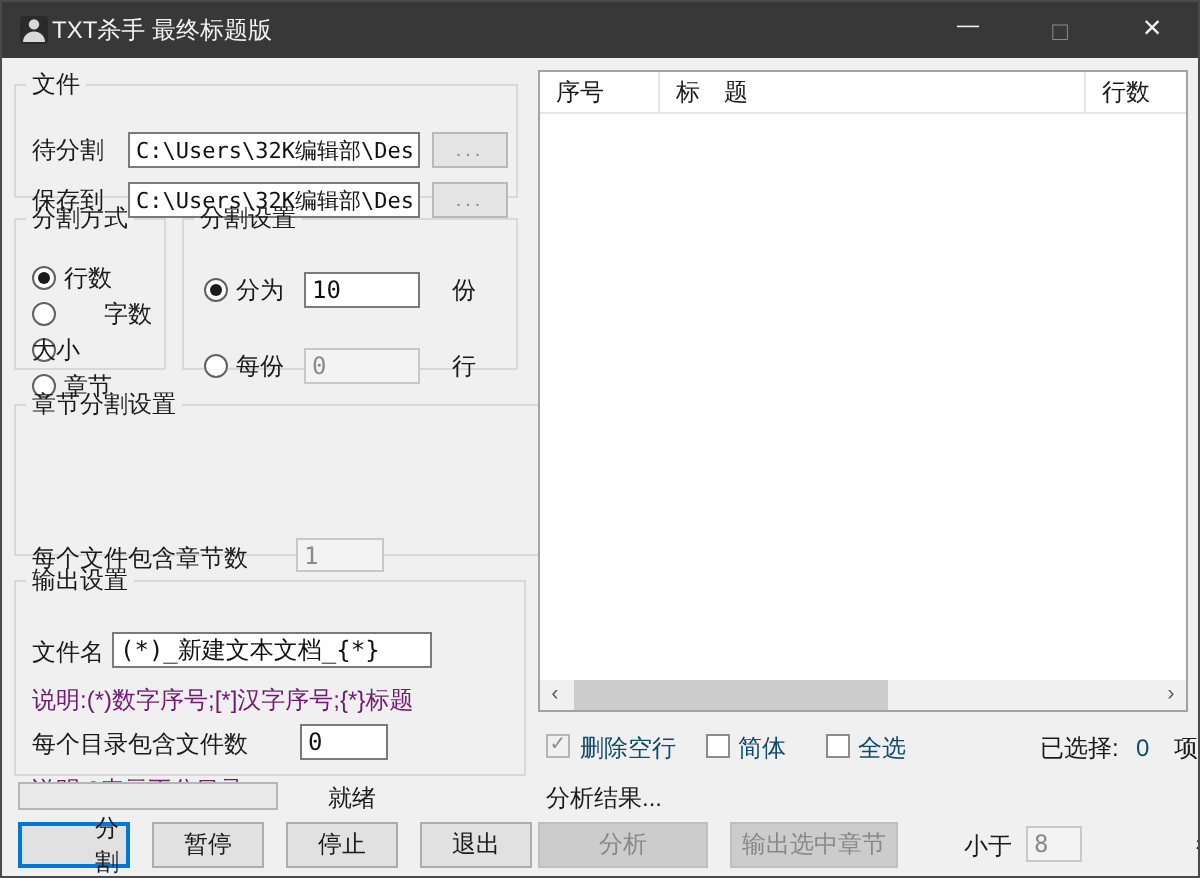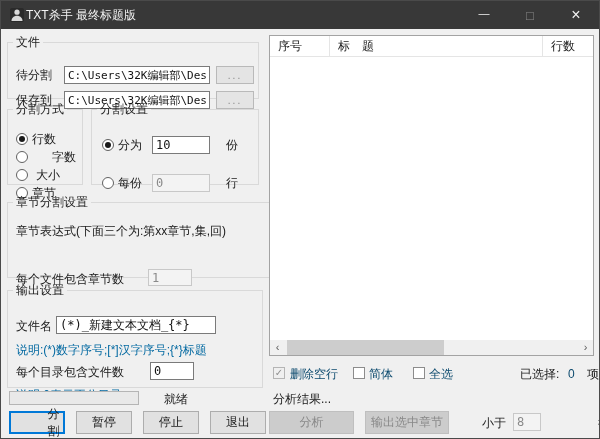--- a/index.html
+++ b/index.html
@@ -18,21 +18,21 @@
   .win-btn { width: 46px; height: 28px; display: flex; align-items: center; justify-content: center;
              color: #f2f2f2; font-size: 13px; }
   .win-btn.min span { font-size: 11px; transform: translateY(-2px); }
   .win-btn.max { color: #8a8a8a; }
   .win-btn.close { font-size: 16px; }
 
   
   fieldset { position: absolute; border: 1px solid #d9d9d9; background: transparent; }
   legend { margin-left: 5px; padding: 0 3px; font-size: 12px; color: #1a1a1a; white-space: nowrap; }
   .lbl { position: absolute; white-space: nowrap; line-height: 14px; color: #1a1a1a; }
-  .note { color: #0369a1; }
+  .note { color: #701a75; }
 
   
   .tb { position: absolute; height: 18px; border: 1px solid #7a7a7a; background: #fff;
         font-family: "DejaVu Sans Mono", monospace; font-size: 11px; padding: 0 3px; color: #111; }
   .tb.cjk { font-size: 12px; }
   .tb:disabled, .tb.disabled { background: #f3f3f3; border-color: #c8c8c8; color: #8a8a8a; }
   .combo { position: absolute; height: 18px; background: #f3f3f3; border: 1px solid #c8c8c8;
            color: #8a8a8a; display: flex; align-items: center; padding-left: 3px;
            font-size: 11px; white-space: nowrap; overflow: hidden; }
   .combo .chev { margin-left: auto; padding: 0 4px; color: #8c8c8c; font-size: 9px; flex: 0 0 auto; }
@@ -112,40 +112,39 @@
     <button class="browse" style="position:absolute; left:208px; top:40px; width:38px;">...</button>
   </fieldset>
 
   <fieldset style="left:6px; top:100px; width:76px; height:84px;">
     <legend>分割方式</legend>
     <span class="radio on" style="left:8px; top:15px;"></span>
     <span class="lbl" style="left:24px; top:14px;">行数</span>
     <span class="radio" style="left:8px; top:33px;"></span>
     <span class="lbl" style="left:24px; top:32px;margin-left:20px;">字数</span>
     <span class="radio" style="left:8px; top:51px;"></span>
-    <span class="lbl" style="left:28px; top:50px;font-family:Liberation Serif, serif;">大小</span>
+    <span class="lbl" style="left:8px; top:50px;font-family:Liberation Serif, serif;">大小</span>
     <span class="radio" style="left:8px; top:69px;"></span>
     <span class="lbl" style="left:24px; top:68px;">章节</span>
   </fieldset>
 
   <fieldset style="left:90px; top:100px; width:168px; height:84px;">
     <legend>分割设置</legend>
     <span class="radio on" style="left:10px; top:21px;"></span>
     <span class="lbl" style="left:26px; top:20px;">分为</span>
     <input class="tb cjk" style="left: 60px; top: 18px; width: 58px;" value="10">
     <span class="lbl" style="left:134px; top:20px;">份</span>
     <span class="radio" style="left:10px; top:59px;"></span>
     <span class="lbl" style="left:26px; top:58px;">每份</span>
     <input class="tb cjk disabled" style="left: 60px; top: 56px; width: 58px;" disabled="" value="0">
     <span class="lbl" style="left:134px; top:58px;">行</span>
   </fieldset>
 
   <fieldset style="left:6px; top:193px; width:292px; height:84px;">
     <legend>章节分割设置</legend>
-    <span class="lbl" style="left:8px; top:13px;">章节表达式(下面三个为:第xx章节,集,回)</span>
     <span class="lbl" style="left:8px; top:61px;">每个文件包含章节数</span>
     <input class="tb cjk disabled" style="left: 140px; top: 58px; width: 44px; height: 17px;" disabled="" value="1">
   </fieldset>
 
   <fieldset style="left:6px; top:281px; width:256px; height:106px;">
     <legend>输出设置</legend>
     <span class="lbl" style="left:8px; top:20px;">文件名</span>
     <input class="tb cjk" style="left: 48px; top: 17px; width: 160px;" value="(*)_新建文本文档_{*}">
     <span class="lbl note" style="left:8px; top:44px;">说明:(*)数字序号;[*]汉字序号;{*}标题</span>
     <span class="lbl" style="left:8px; top:66px;">每个目录包含文件数</span>

